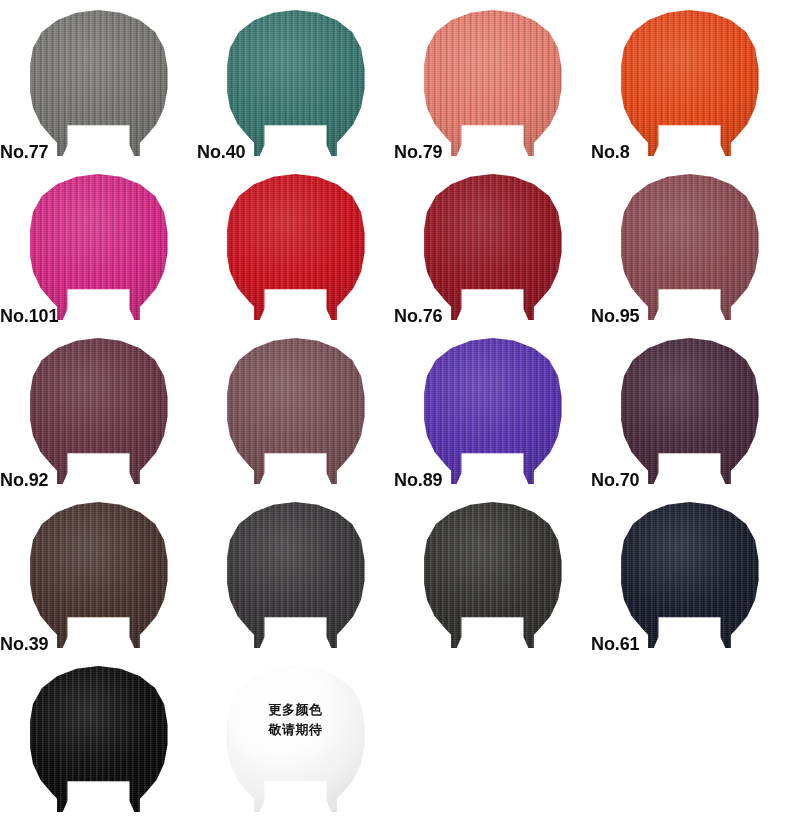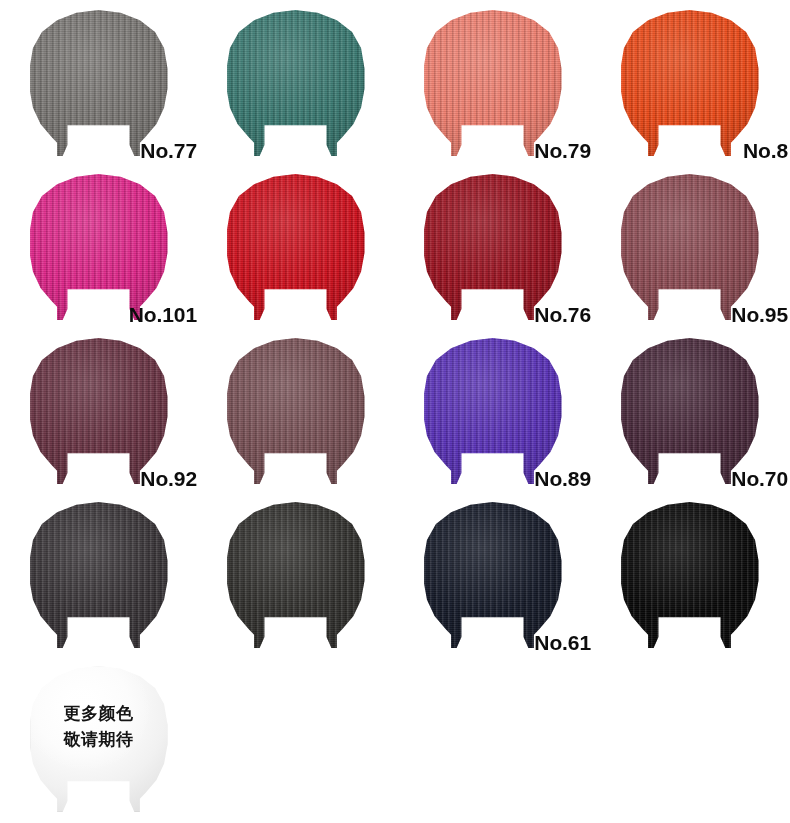--- a/index.html
+++ b/index.html
@@ -107,23 +107,23 @@
         rgba(0,0,0,0.00) 66%,
         rgba(0,0,0,0.10) 100%);
   }
 
   
   .chip-label {
     position: absolute;
     left: 0;
     right: 0;
     bottom: 7px;
-    text-align: right;
+    text-align: left;
     font-family: "Liberation Sans", "DejaVu Sans", sans-serif;
-    font-size: 21px;
+    font-size: 18px;
     font-weight: bold;
     color: #0d0d0d;
     letter-spacing: -0.1px;
     line-height: 1;
     white-space: nowrap;
   }
 
   
   .chip.placeholder {
     background-color: #fdfdfd;
@@ -142,21 +142,21 @@
         rgba(255,255,255,0.0) 70%);
   }
 
   .coming-soon-text {
     position: absolute;
     left: 0;
     right: 0;
     top: 34px;
     text-align: center;
     font-family: "DejaVu Sans", "Liberation Sans", sans-serif;
-    font-size: 17px;
+    font-size: 13px;
     font-weight: bold;
     color: #141414;
     line-height: 1.55;
     letter-spacing: 0.5px;
   }
   .coming-soon-text span { display: block; }
 </style>
 </head>
 <body>
 
@@ -168,20 +168,21 @@
         <div class="shade"></div>
       </div>
       <div class="chip-label">No.77</div>
     </div>
     <div class="swatch-cell">
       <div class="chip" style="background-color: rgb(58, 122, 114);">
         <div class="rib"></div>
         <div class="weave"></div>
         <div class="shade"></div>
       </div>
+      <div class="chip-label">No.40</div>
     </div>
     <div class="swatch-cell">
       <div class="chip" style="background-color: rgb(240, 128, 112);">
         <div class="rib"></div>
         <div class="weave"></div>
         <div class="shade"></div>
       </div>
       <div class="chip-label">No.79</div>
     </div>
     <div class="swatch-cell">
@@ -246,20 +247,28 @@
       </div>
       <div class="chip-label">No.89</div>
     </div>
     <div class="swatch-cell">
       <div class="chip" style="background-color: rgb(74, 42, 60);">
         <div class="rib"></div>
         <div class="weave"></div>
         <div class="shade"></div>
       </div>
       <div class="chip-label">No.70</div>
+    </div>
+    <div class="swatch-cell">
+      <div class="chip" style="background-color: rgb(74, 51, 46);">
+        <div class="rib"></div>
+        <div class="weave"></div>
+        <div class="shade"></div>
+      </div>
+      <div class="chip-label">No.39</div>
     </div>
     <div class="swatch-cell">
       <div class="chip" style="background-color: rgb(58, 54, 57);">
         <div class="rib"></div>
         <div class="weave"></div>
         <div class="shade"></div>
       </div>
     </div>
     <div class="swatch-cell">
       <div class="chip" style="background-color: rgb(51, 50, 47);">

